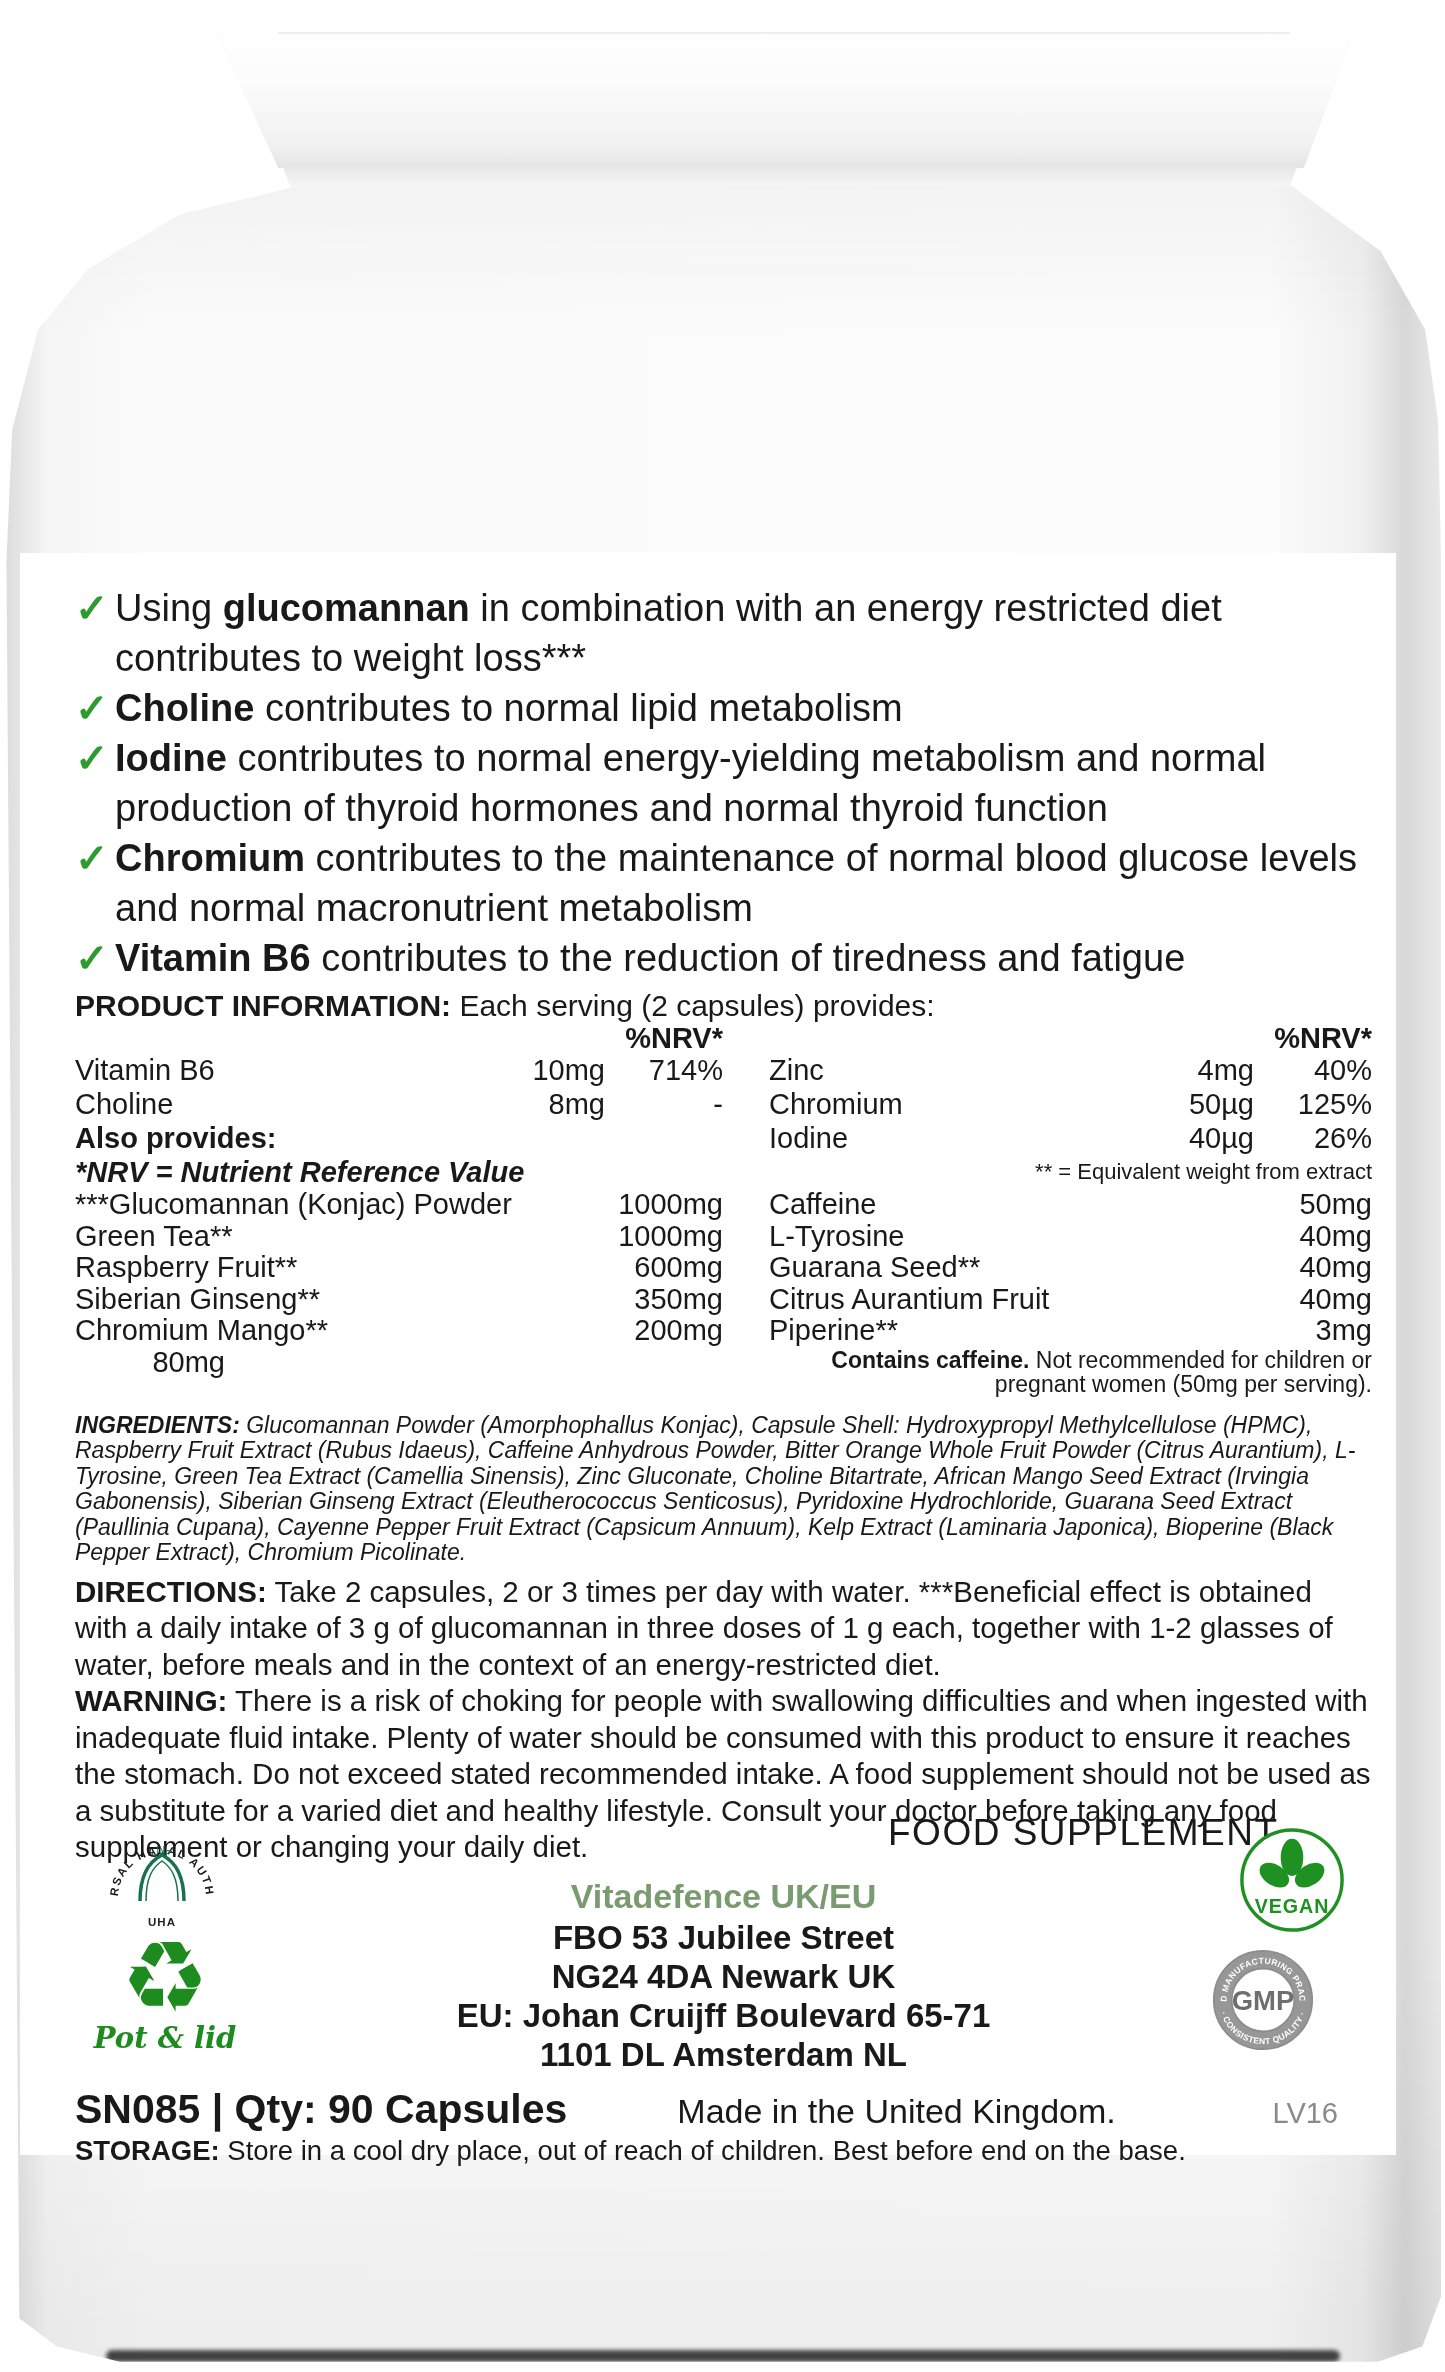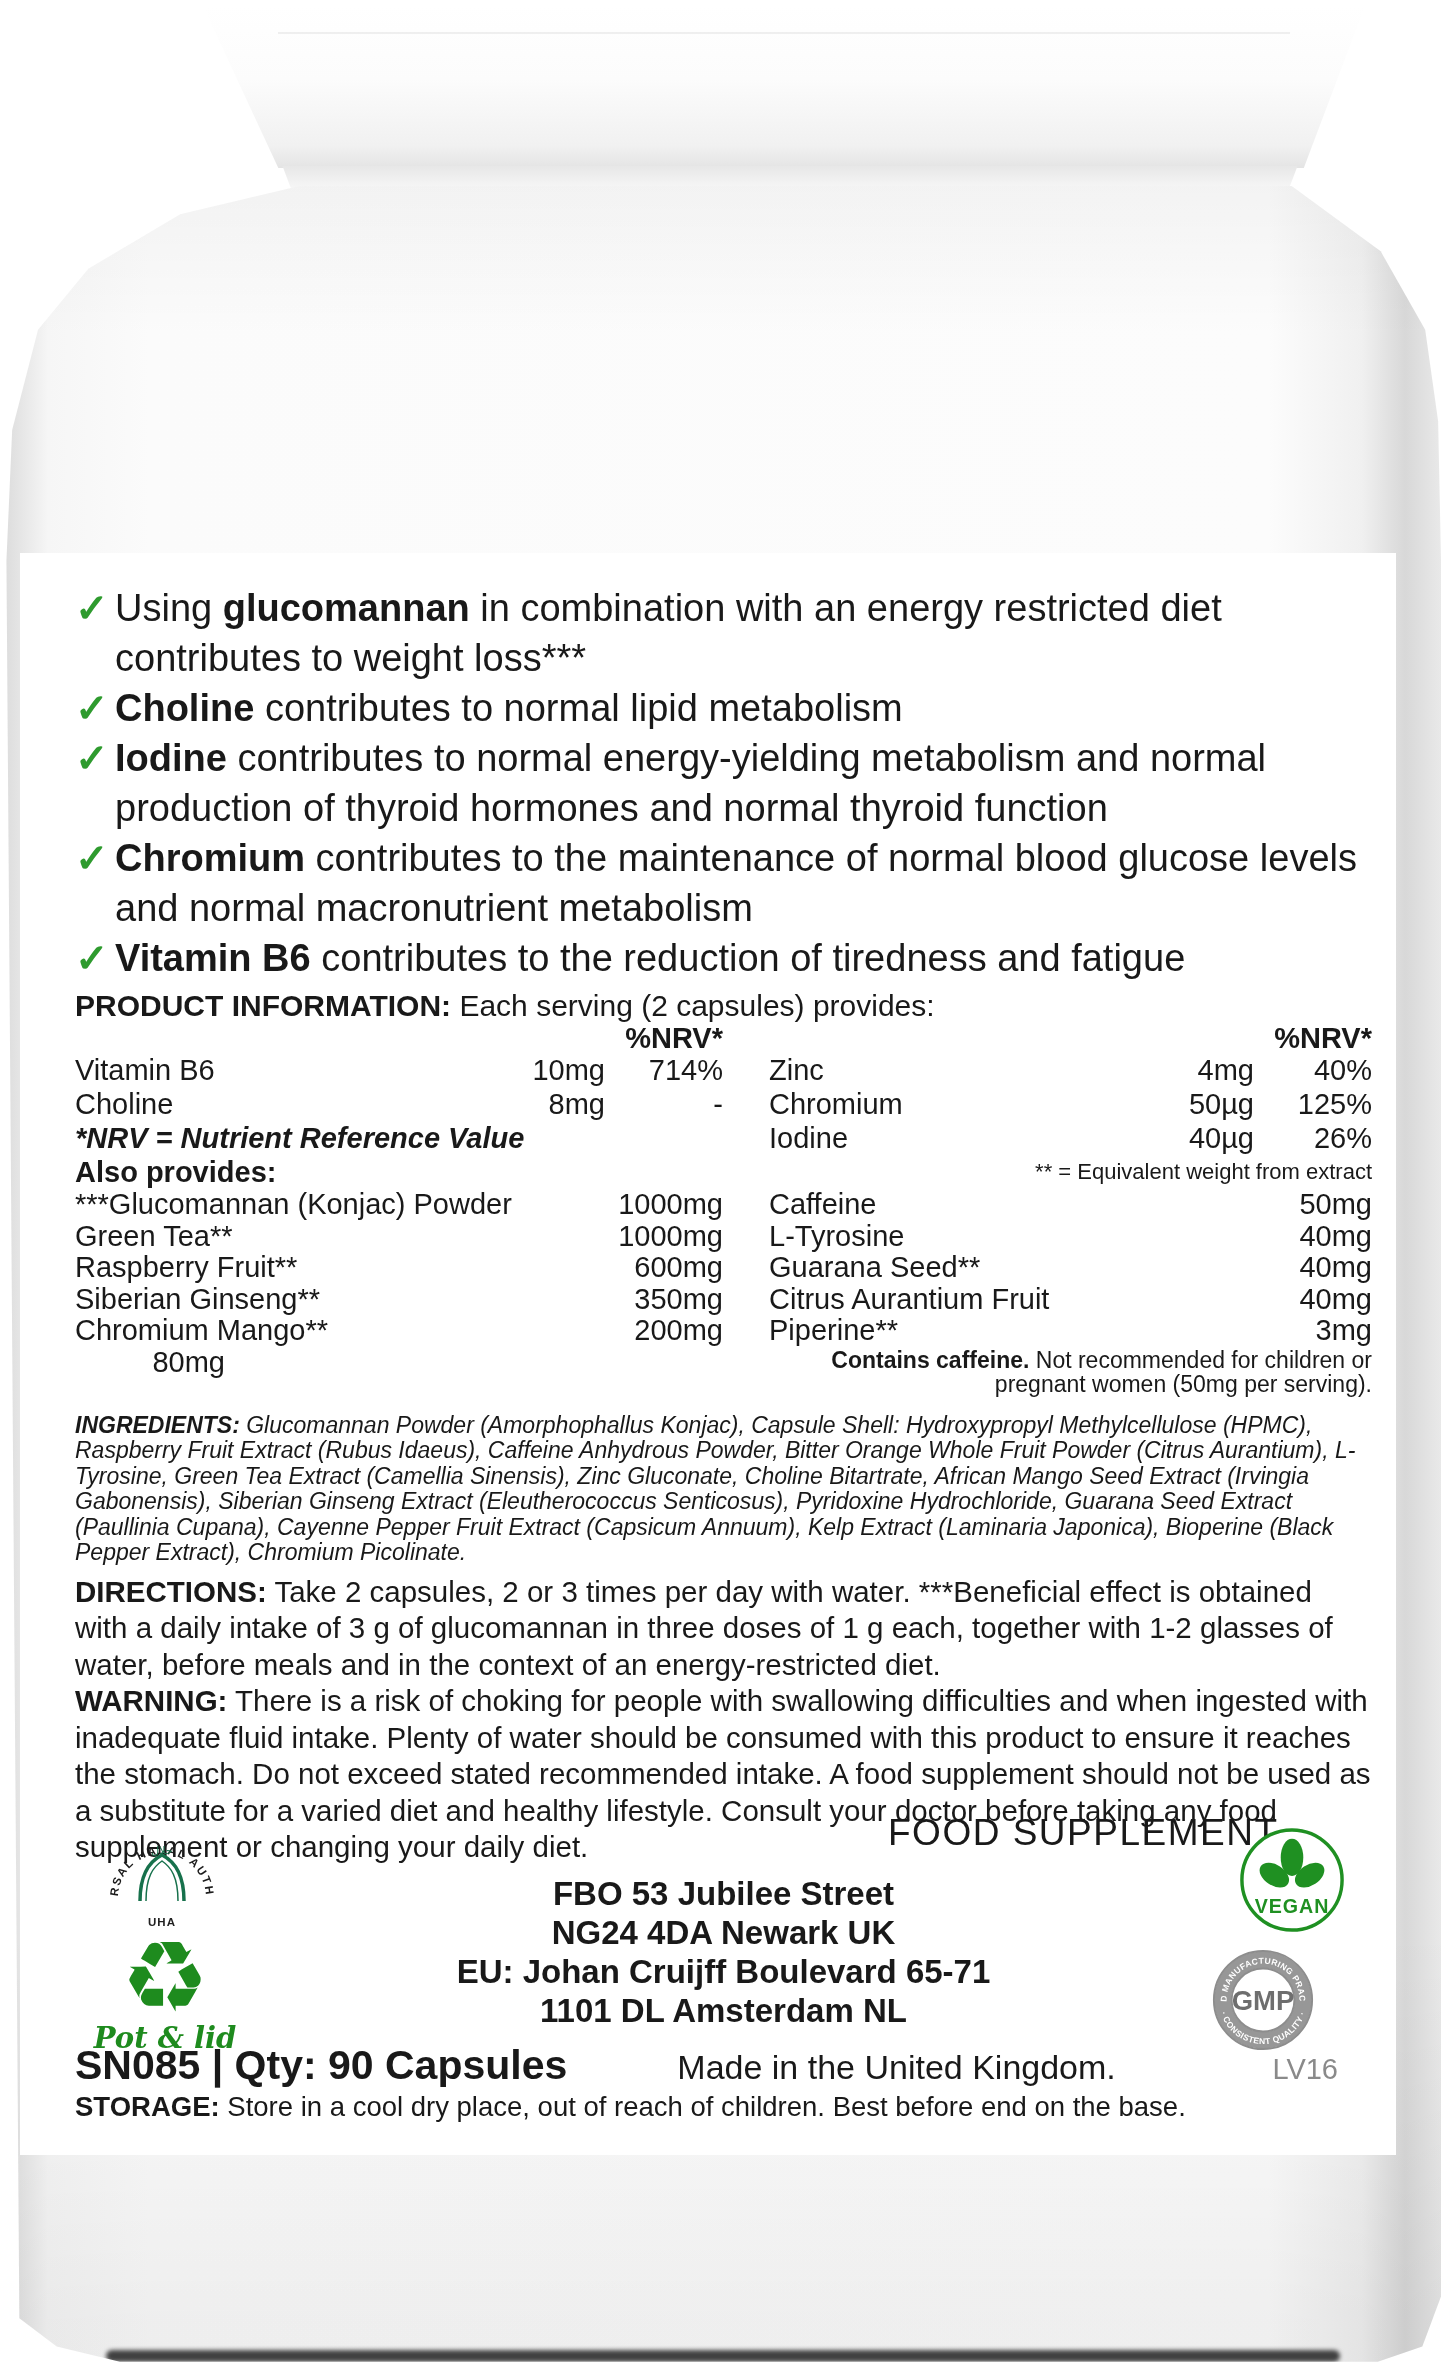--- a/index.html
+++ b/index.html
@@ -125,22 +125,22 @@
           <div class="nrow">
             <span class="nname">Vitamin B6</span>
               <span class="namt">10mg</span>
               <span class="npct">714%</span>
           </div>
           <div class="nrow">
             <span class="nname">Choline</span>
               <span class="namt">8mg</span>
               <span class="npct">-</span>
           </div>
+          <div class="nrow also-label">Also provides:</div>
           <div class="nrow nrv-note">*NRV = Nutrient Reference Value</div>
-          <div class="nrow also-label">Also provides:</div>
         </div>
         <div class="col-r">
           <div class="nrow nhead">
             <span class="nname"></span>
               <span class="namt"></span>
               <span class="npct">%NRV*</span>
           </div>
           <div class="nrow">
             <span class="nname">Zinc</span>
               <span class="namt">4mg</span>
@@ -219,20 +219,21 @@
 
       <div class="directions">
         <span class="b">DIRECTIONS:</span><span> Take 2 capsules, 2 or 3 times per day with water. ***Beneficial effect is obtained with a daily intake of 3 g of glucomannan in three doses of 1 g each, together with 1-2 glasses of water, before meals and in the context of an energy-restricted diet.</span>
       </div>
 
       <div class="warning">
         <span class="b">WARNING:</span><span> There is a risk of choking for people with swallowing difficulties and when ingested with inadequate fluid intake. Plenty of water should be consumed with this product to ensure it reaches the stomach. Do not exceed stated recommended intake. A food supplement should not be used as a substitute for a varied diet and healthy lifestyle. Consult your doctor before taking any food supplement or changing your daily diet.</span>
       </div>
 
       <div class="address">
+        <div class="addr-company">Vitadefence UK/EU</div>
         <div class="addr-line">FBO 53 Jubilee Street</div>
         <div class="addr-line">NG24 4DA Newark UK</div>
         <div class="addr-line">EU: Johan Cruijff Boulevard 65-71</div>
         <div class="addr-line">1101 DL Amsterdam NL</div>
       </div>
 
       <div class="sn-row">
         <span class="sku">SN085 | Qty: 90 Capsules</span>
         <span class="made-in">Made in the United Kingdom.</span>
         <span class="batch">LV16</span>

